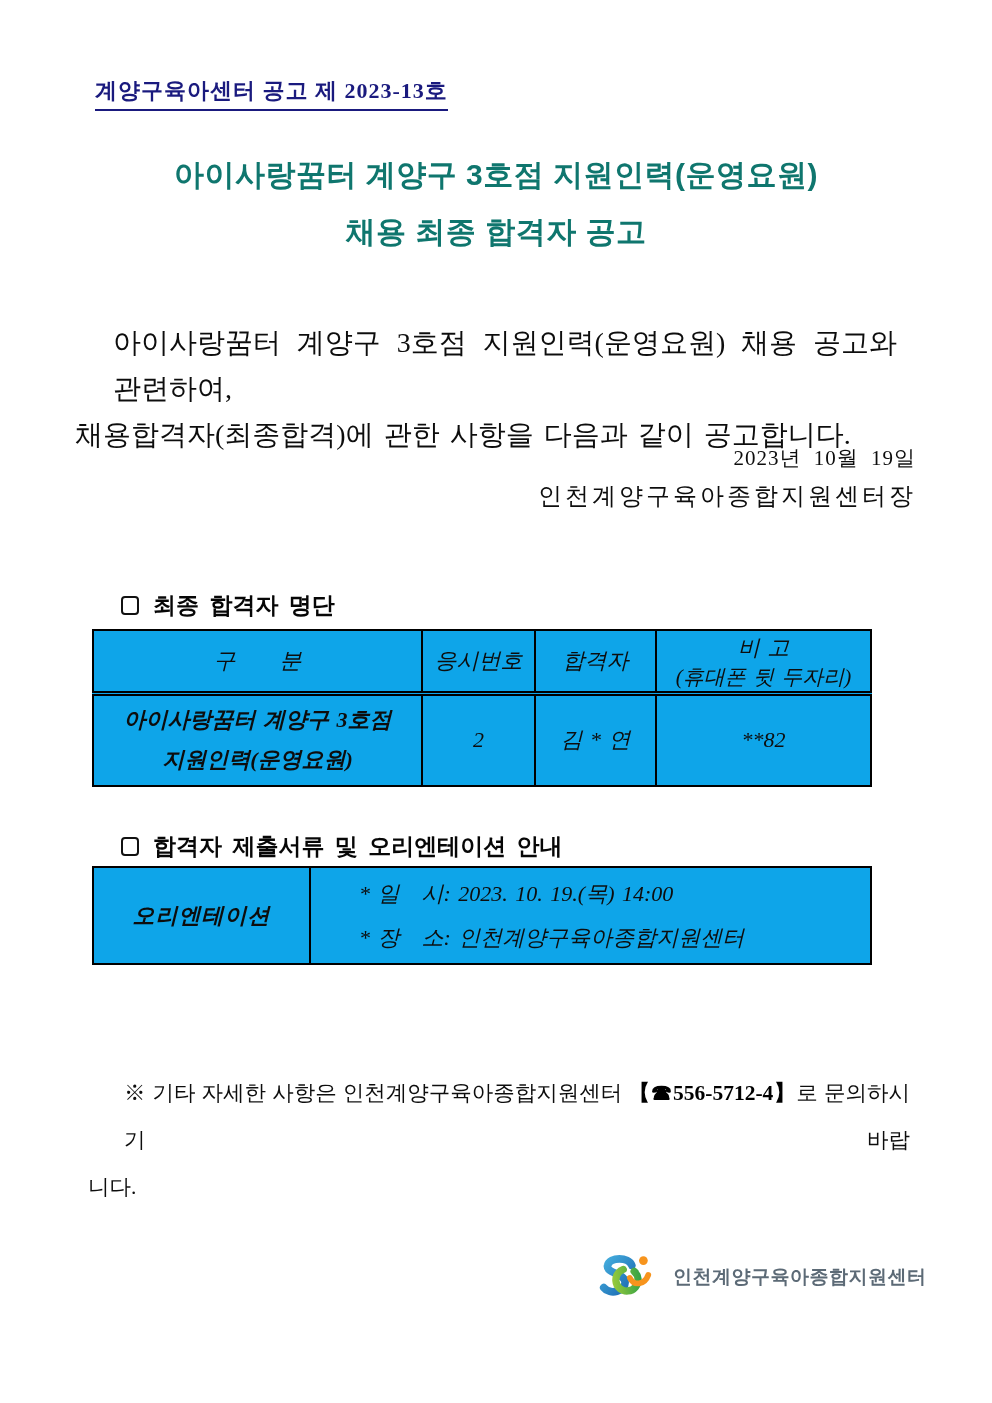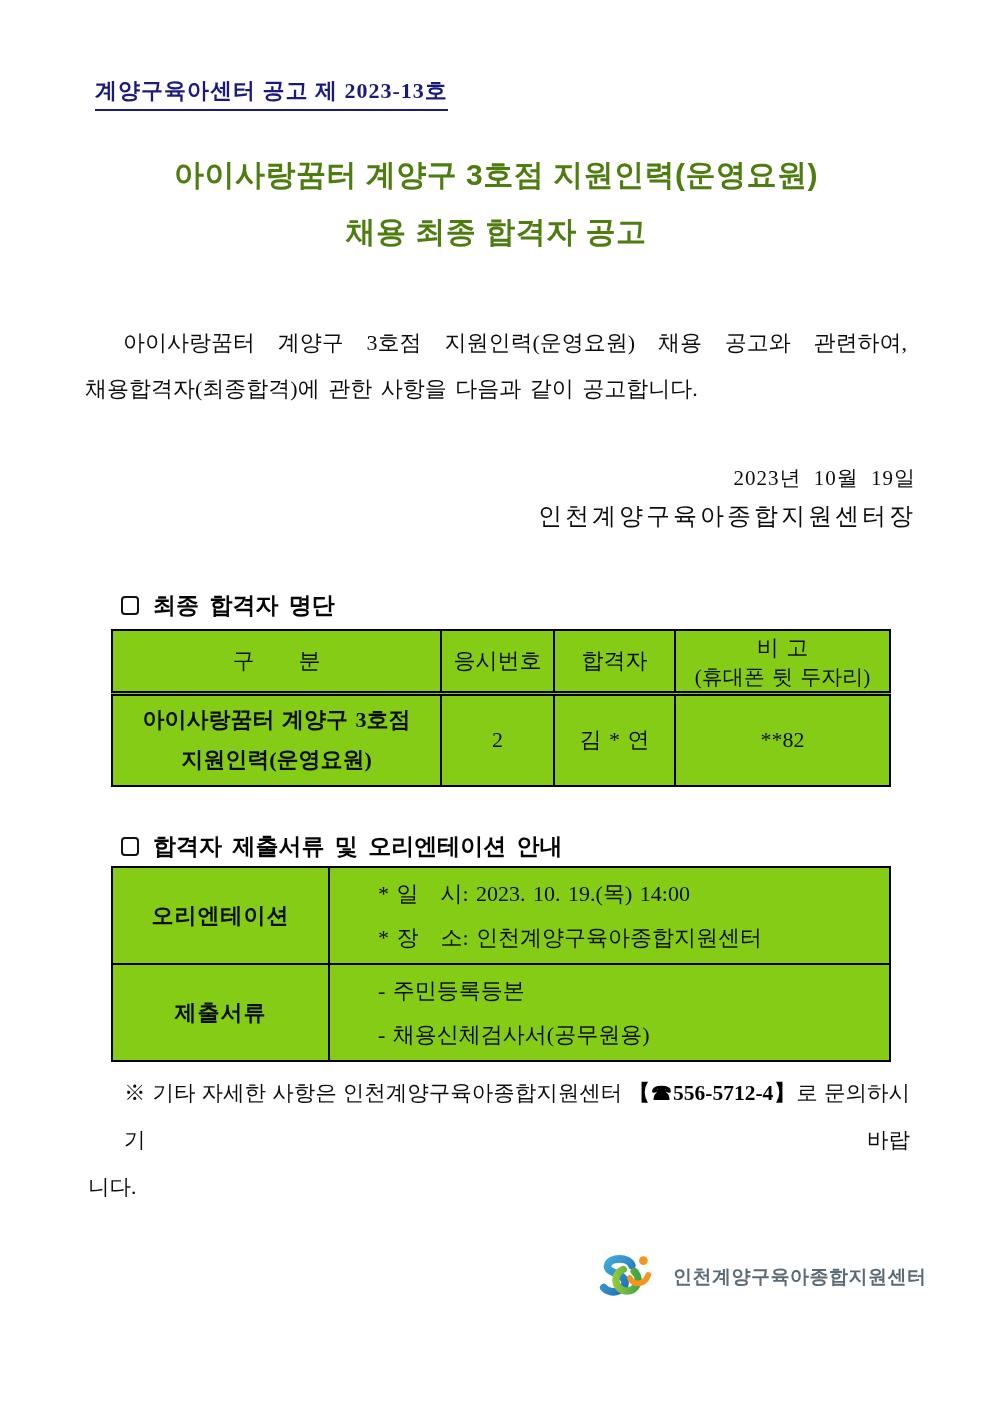--- a/index.html
+++ b/index.html
@@ -31,50 +31,50 @@
   .main-title {
     position: absolute;
     top: 146px;
     left: 0;
     width: 992px;
     text-align: center;
     font-family: "Liberation Sans", "DejaVu Sans", sans-serif;
     font-weight: bold;
     font-size: 30px;
     line-height: 57px;
-    color: #4d7c0f;
+    color: #0f766e;
     letter-spacing: 0.5px;
   }
 
   
   .body-par {
     position: absolute;
     top: 320px;
-    left: 85px;
+    left: 75px;
     width: 822px;
-    font-size: 22px;
+    font-size: 28px;
     line-height: 46px;
     word-spacing: 3px;
   }
   .body-line1 {
     padding-left: 38px;
     text-align: justify;
     text-align-last: justify;
   }
   .body-line2 { text-align: left; }
 
   
   .date-block {
     position: absolute;
     top: 444px;
     left: 0;
     width: 916px;
     text-align: right;
   }
-  .announce-date { font-size: 21px; letter-spacing: 1px; word-spacing: 6px; margin-top: 20px; }
+  .announce-date { font-size: 21px; letter-spacing: 1px; word-spacing: 6px; }
   .signer-name { font-size: 24px; letter-spacing: 3px; margin-top: 8px; }
 
   
   .section-header {
     position: absolute;
     left: 121px;
     font-family: "Liberation Sans", "DejaVu Sans", sans-serif;
     font-weight: bold;
     font-size: 23px;
     color: #060606;
@@ -90,25 +90,26 @@
     height: 19px;
     border: 2px solid #111;
     border-radius: 4px;
     margin-right: 14px;
     flex: 0 0 auto;
   }
 
   
   table {
     position: absolute;
-    left: 111px;
+    left: 92px;
     width: 778px;
     border-collapse: collapse;
     table-layout: fixed;
-    background: #84cc16;
+    background: #0ea5e9;
+    font-style: italic;
   }
   td {
     border: 2px solid #000;
     vertical-align: middle;
     text-align: center;
     font-size: 22px;
     line-height: 32px;
     word-spacing: 2px;
   }
   .table-pass { top: 629px; }
@@ -225,27 +226,20 @@
         <col style="width:561px">
     </colgroup>
     <tbody>
       <tr>
         <td class="cell-label">오리엔테이션</td>
         <td class="cell-content">
           <div>* 일　시: 2023. 10. 19.(목) 14:00</div>
           <div>* 장　소: 인천계양구육아종합지원센터</div>
         </td>
       </tr>
-      <tr>
-        <td class="cell-label">제출서류</td>
-        <td class="cell-content">
-          <div>- 주민등록등본</div>
-          <div>- 채용신체검사서(공무원용)</div>
-        </td>
-      </tr>
     </tbody>
   </table>
 
   <div class="footer-note">
     <div class="footer-line1">
       <span>※ 기타 자세한 사항은 인천계양구육아종합지원센터 </span><span class="phone-badge">【☎556-5712-4】</span><span>로 문의하시기 바랍</span>
     </div>
     <div class="footer-line2">니다.</div>
   </div>
 

